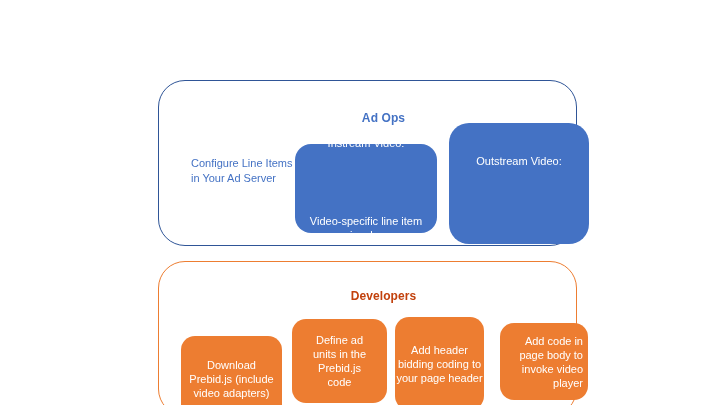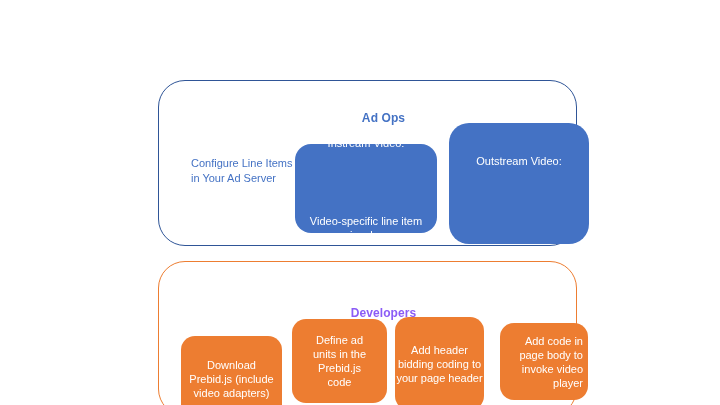--- a/index.html
+++ b/index.html
@@ -28,21 +28,21 @@
 
   .group-title {
     position: absolute;
     left: 0; width: 100%;
     text-align: center;
     font-size: 12px;
     font-weight: bold;
     letter-spacing: .1px;
   }
   .adops .group-title { top: 14px; color: #4472C4; }
-  .devs  .group-title { top: 28px; color: #8b5cf6; }
+  .devs  .group-title { top: 11px; color: #c2410c; }
 
   
   .side-note {
     position: absolute;
     left: 16px; top: 59px;
     width: 110px;
     color: #4472C4;
     font-size: 11px;
     line-height: 15px;
     text-align: left;

